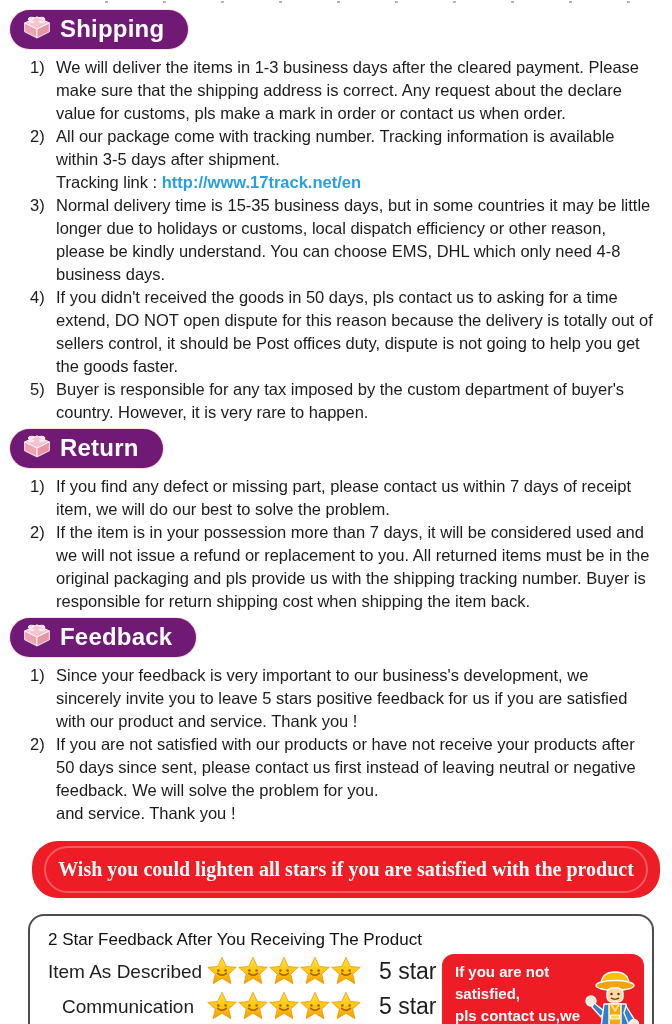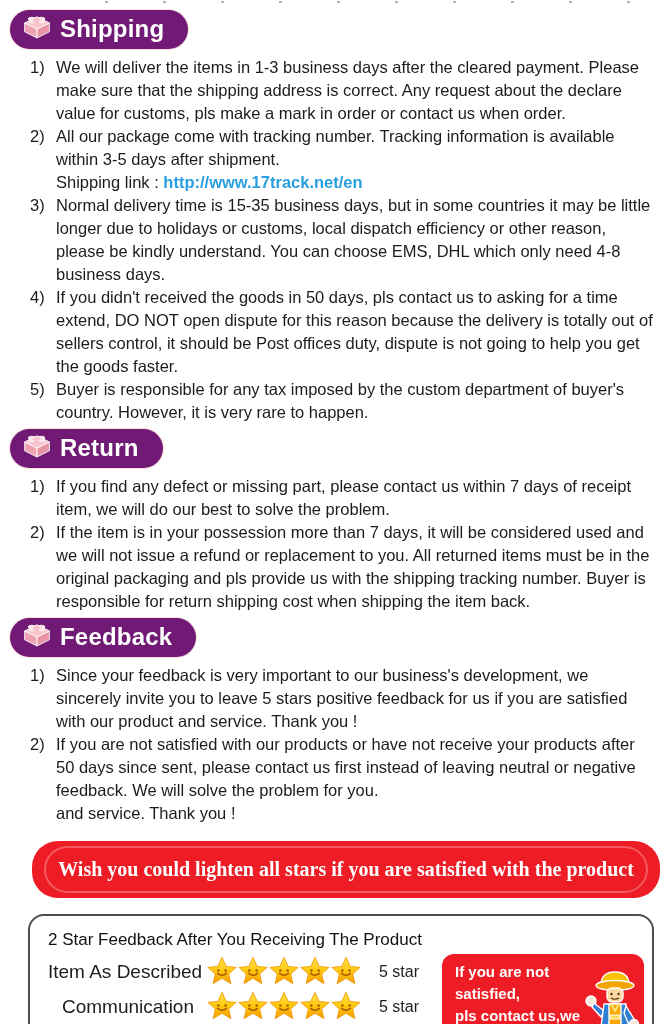--- a/index.html
+++ b/index.html
@@ -51,21 +51,21 @@
   .fbox {
     position:relative; margin:16px 18px 0 28px; height:158px;
     border:2px solid #4d4d4d; border-radius:16px;
     padding:14px 0 0 18px; background:#fff;
   }
   .fbox-title { font-size:17px; color:#111; margin-bottom:4px; }
   .frow { display:flex; align-items:center; height:35px; }
   .frow .rlabel { width:158px; text-align:right; font-size:19px; padding-right:12px; white-space:nowrap; }
   .frow .stars { display:flex; align-items:center; width:165px; }
   .star { width:32px; height:31px; margin-right:-1px; flex:none; }
-  .frow .rvalue { font-size:16px; margin-left:8px; }
+  .frow .rvalue { font-size:23px; margin-left:8px; }
 
   .notice {
     position:absolute; right:8px; top:38px; width:202px; height:97px;
     background:#ee1c24; border-radius:12px; color:#fff;
     padding:7px 60px 0 13px; font-size:15px; font-weight:700; line-height:1.45;
   }
   .lego { position:absolute; right:-2px; bottom:-8px; width:62px; height:92px; }
 
   .hidden-defs { position:absolute; width:0; height:0; overflow:hidden; }
 </style>
@@ -105,21 +105,21 @@
   <div class="list">
     <div class="item">
       <span class="num">1)</span>
       <div class="txt">We will deliver the items in 1-3 business days after the cleared payment. Please make sure that the shipping address is correct. Any request about the declare value for customs, pls make a mark in order or contact us when order.</div>
     </div>
     <div class="item">
       <span class="num">2)</span>
       <div class="txt">
         <span>All our package come with tracking number. Tracking information is available within 3-5 days after shipment.</span>
         <div class="tracking-line">
-          <span>Shipping link : </span><a>http://www.17track.net/en</a>
+          <span>Tracking link : </span><a>http://www.17track.net/en</a>
         </div>
       </div>
     </div>
     <div class="item">
       <span class="num">3)</span>
       <div class="txt">Normal delivery time is 15-35 business days, but in some countries it may be little longer due to holidays or customs, local dispatch efficiency or other reason, please be kindly understand. You can choose EMS, DHL which only need 4-8 business days.</div>
     </div>
     <div class="item">
       <span class="num">4)</span>
       <div class="txt">If you didn't received the goods in 50 days, pls contact us to asking for a time extend, DO NOT open dispute for this reason because the delivery is totally out of sellers control, it should be Post offices duty, dispute is not going to help you get the goods faster.</div>

